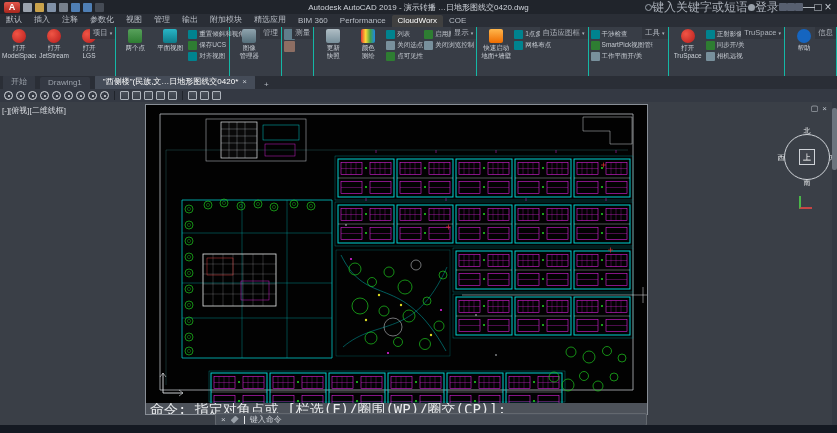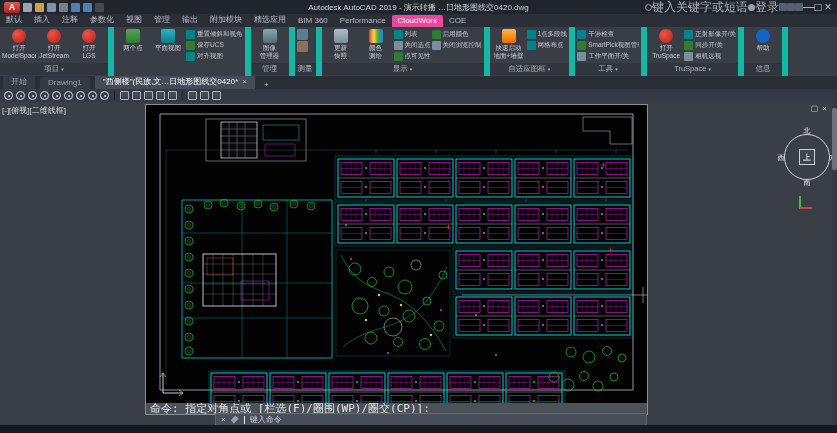--- a/index.html
+++ b/index.html
@@ -14,25 +14,25 @@
 .tb-title{position:absolute;left:0;right:0;text-align:center;color:#cfd3da;font-size:8px;pointer-events:none;white-space:nowrap;overflow:hidden}
 .tb-right{margin-left:auto;display:flex;align-items:center;font-size:12px;color:#aab0b9;z-index:1}
 .searchglyph{width:7px;height:7px;border:1px solid #98a0a9;border-radius:50%}
 .persn{width:7px;height:7px;border-radius:50%;background:#98a0a9}
 .miscic{width:8px;height:8px;border-radius:1px;background:#586070}
 .winbtn{width:10px;text-align:center;color:#c2c7cf}
 
 
 .rtabs{height:13px;background:#2a2e36;display:flex;align-items:flex-end;font-size:8px;color:#b9bec6;overflow:hidden}
 .rtab{padding:1px 6px 2px;white-space:nowrap}
-.rtab.active{background:#ec4899;color:#fff;border-radius:2px 2px 0 0}
+.rtab.active{background:#404040;color:#fff;border-radius:2px 2px 0 0}
 
 
 .ribbon{height:49px;background:#383d46;display:flex;overflow:hidden}
-.panel{display:flex;flex-direction:column;border-right:6px solid #14b8a6;min-width:0}
+.panel{display:flex;flex-direction:row;border-right:1px solid #14b8a6;min-width:0}
 .pc{flex:1;display:flex;gap:1px;padding:1px 2px;min-width:0;max-height:36px}
 .bigbtn{width:34px;display:flex;flex-direction:column;align-items:center;font-size:6.5px;line-height:8px;color:#ccd1d8;overflow:hidden;text-align:center;flex:none}
 .bicon{width:14px;height:14px;margin:1px 0;border-radius:2px;flex:none}
 .bl{white-space:nowrap;max-width:34px;overflow:hidden}
 .scol{display:flex;flex-direction:column;flex-wrap:wrap;max-height:34px;gap:1px;padding-top:1px;min-width:0}
 .smallbtn{display:flex;align-items:center;gap:2px;font-size:6.5px;line-height:10px;color:#c3c8cf;white-space:nowrap;overflow:hidden;max-width:62px}
 .sicon{width:9px;height:9px;border-radius:1px;flex:none}
 .plabel{height:12px;font-size:7.5px;color:#aeb3bb;text-align:center;line-height:12px;background:#31353d;white-space:nowrap;overflow:hidden;padding:0 3px;display:flex;align-items:center;justify-content:center;gap:2px}
 .plabel .arrow{font-size:5px}
 
@@ -64,21 +64,21 @@
 .tcirc::after{content:"";position:absolute;left:2.5px;top:2.5px;width:2px;height:2px;background:#d9dde2;border-radius:50%}
 .tsep{width:1px;height:9px;background:#20242b;margin:0 2px;flex:none}
 .tsq{width:9px;height:9px;border:1px solid #aeb4bc;border-radius:1px;background:linear-gradient(#4a505a,#3b414b);flex:none}
 
 
 .main{position:relative;height:323px;background:#3a3f47;overflow:hidden}
 .vplabel{position:absolute;left:2px;top:3px;font-size:8px;color:#d8dbe0}
 .dwin{position:absolute;left:145px;top:2px;width:503px;height:311px;border:1px solid #888e96;background:#000;display:flex;flex-direction:column}
 .canvas{flex:1;position:relative}
 .canvas svg{display:block;width:100%;height:100%}
-.cmdhist{height:12px;background:#4d525a;color:#e8eaec;font-size:11px;line-height:12px;padding:0 4px;font-family:"DejaVu Sans Mono",monospace;white-space:nowrap;overflow:hidden}
+.cmdhist{height:12px;background:#4d525a;color:#e8eaec;font-size:14px;line-height:12px;padding:0 4px;font-family:"DejaVu Sans Mono",monospace;white-space:nowrap;overflow:hidden}
 .cmdfloat{position:absolute;left:215px;top:311px;width:432px;height:13px;background:rgba(73,79,88,.95);border:1px solid #63686f;display:flex;align-items:center;gap:5px;padding:0 5px;font-size:8px;color:#c9cdd3;border-radius:2px}
 .wrench{width:8px;height:8px;background:#9aa1a9;clip-path:polygon(0 60%,60% 0,100% 40%,40% 100%);flex:none}
 .cmdcursor{width:1px;height:8px;background:#e8eaec}
 .compass{position:absolute;left:776px;top:24px;width:62px;height:62px}
 .compass .ring{position:absolute;left:8px;top:8px;width:46px;height:46px;border:1px solid #cfd3d8;border-radius:50%}
 .dir{position:absolute;font-size:7px;color:#e8eaec;width:12px;text-align:center}
 .dir.n{left:25px;top:0}.dir.s{left:25px;bottom:0}.dir.w{left:-1px;top:27px}.dir.e{right:-1px;top:27px}
 .upbox{position:absolute;left:23px;top:23px;width:16px;height:16px;border:1px solid #cfd3d8;background:#3f444c;color:#fff;font-size:8px;display:flex;align-items:center;justify-content:center}
 .ucsicon{position:absolute;left:799px;top:94px;width:13px;height:13px;border-left:2px solid #49b649;border-bottom:2px solid #c64545}
 .wctrl{position:absolute;right:10px;top:2px;display:flex;gap:4px;font-size:8px;color:#c2c7cf}

